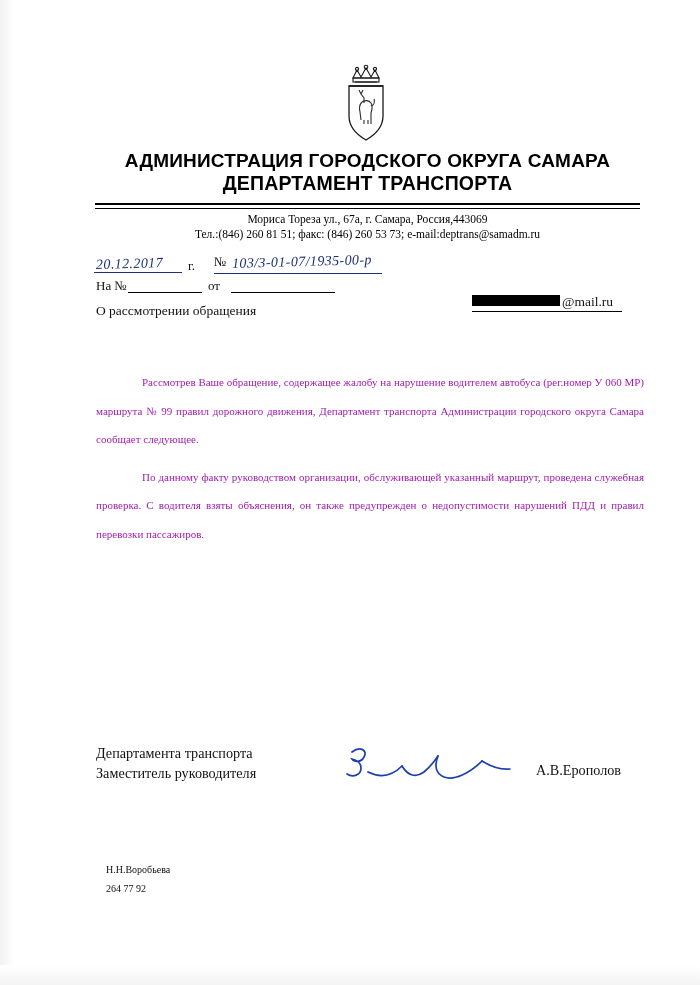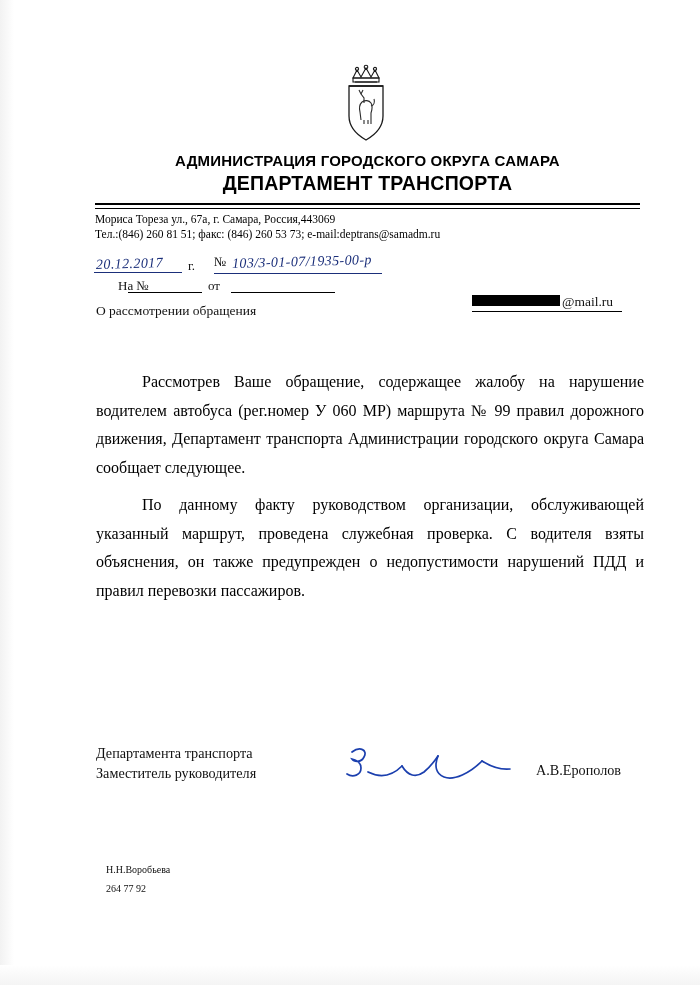--- a/index.html
+++ b/index.html
@@ -40,39 +40,39 @@
     top: 150px;
     width: 545px;
     text-align: center;
   }
   .org-line1, .org-line2 {
     font-family: "Liberation Sans", sans-serif;
     font-weight: bold;
     letter-spacing: 0.2px;
     color: #000;
   }
-  .org-line1 { font-size: 15px; line-height: 22px; }
+  .org-line1 { font-size: 19px; line-height: 22px; }
   .org-line2 { font-size: 19.5px; line-height: 22px; }
 
   .rule-double {
     position: absolute;
     left: 95px;
     top: 203px;
     width: 545px;
     border-top: 2px solid #000;
     border-bottom: 1px solid #000;
     height: 3px;
   }
 
   .contact {
     position: absolute;
     left: 95px;
     top: 212px;
     width: 545px;
-    text-align: left;
+    text-align: center;
     font-size: 11.5px;
     line-height: 15px;
     color: #000;
     font-family: "Liberation Serif", serif;
   }
 
   
   .field-row {
     position: absolute;
     font-size: 13.5px;
@@ -92,21 +92,21 @@
   }
   .underline-black {
     position: absolute;
     border-bottom: 1px solid #000;
   }
 
   .date-field { left: 96px; top: 256px; }
   .g-label { left: 188px; top: 258px; font-size: 13px; }
   .num-field { left: 214px; top: 254px; }
 
-  .na-row { position: absolute; left: 96px; top: 278px; font-size: 13px; margin-left: 22px; }
+  .na-row { position: absolute; left: 96px; top: 278px; font-size: 13px; }
   .ot-label { position: absolute; left: 208px; top: 278px; font-size: 13px; }
 
   .subject {
     position: absolute;
     left: 96px;
     top: 303px;
     font-size: 13.5px;
   }
 
   .redaction {
@@ -130,24 +130,24 @@
     width: 150px;
     border-bottom: 1px solid #000;
   }
 
   
   .body-text {
     position: absolute;
     left: 96px;
     top: 368px;
     width: 548px;
-    font-size: 16px;
+    font-size: 11px;
     line-height: 28.5px;
     text-align: justify;
-    color: #000000;
+    color: #a21caf;
   }
   .body-text p {
     margin: 0 0 9px 0;
     text-indent: 46px;
   }
 
   
   .sign-left {
     position: absolute;
     left: 96px;

